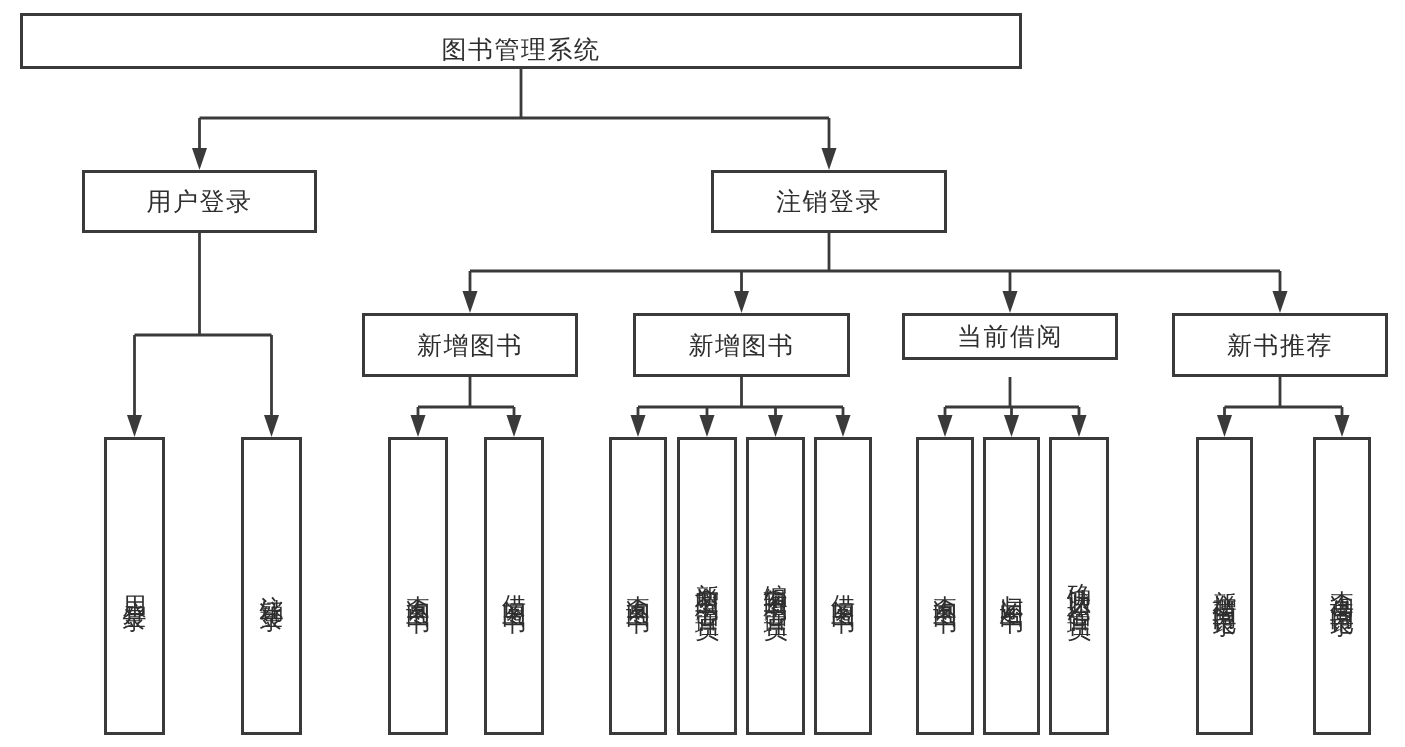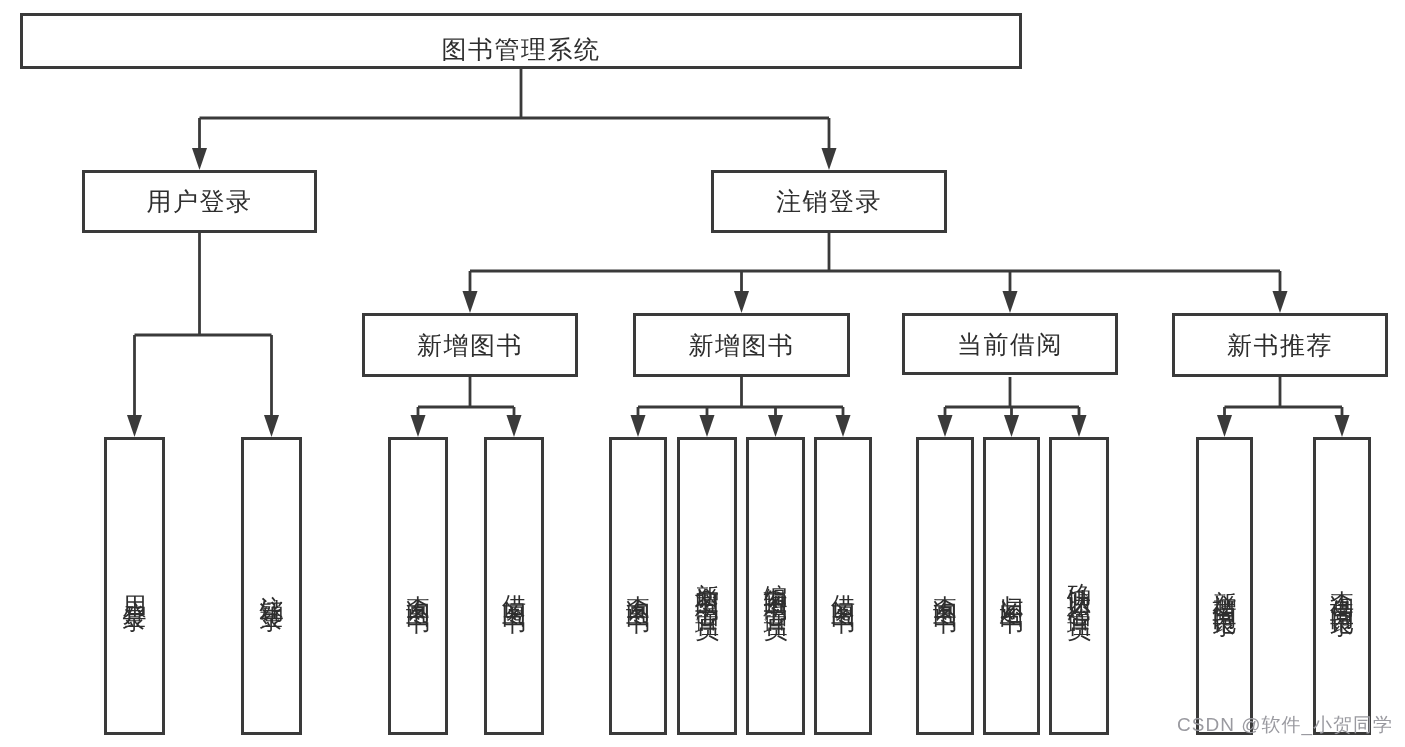--- a/index.html
+++ b/index.html
@@ -125,21 +125,21 @@
       </div>
       <div class="box v" style="left: 241px; top: 437px; width: 61px; height: 298px;">
         <span>注销登录</span>
       </div>
       <div class="box h" style="left: 362px; top: 313px; width: 216px; height: 64px;">
         <span>新增图书</span>
       </div>
       <div class="box h" style="left: 633px; top: 313px; width: 217px; height: 64px;">
         <span>新增图书</span>
       </div>
-      <div class="box h" style="left: 902px; top: 313px; width: 216px; height: 62px;">
+      <div class="box h" style="left: 902px; top: 313px; width: 216px; height: 47px;">
         <span>当前借阅</span>
       </div>
       <div class="box h" style="left: 1172px; top: 313px; width: 216px; height: 64px;">
         <span>新书推荐</span>
       </div>
       <div class="box v" style="left: 388px; top: 437px; width: 60px; height: 298px;">
         <span>查询图书</span>
       </div>
       <div class="box v" style="left: 484px; top: 437px; width: 60px; height: 298px;">
         <span>借阅图书</span>
@@ -165,14 +165,13 @@
       <div class="box v" style="left: 1049px; top: 437px; width: 60px; height: 298px;">
         <span>确认归还（管理员）</span>
       </div>
       <div class="box v" style="left: 1196px; top: 437px; width: 57px; height: 298px;">
         <span>新增借阅记录</span>
       </div>
       <div class="box v" style="left: 1313px; top: 437px; width: 58px; height: 298px;">
         <span>查询借阅记录</span>
       </div>
     </div>
-  <div class="watermark">CSDN @软件_小贺同学</div>
 </div>
 
 </body></html>

